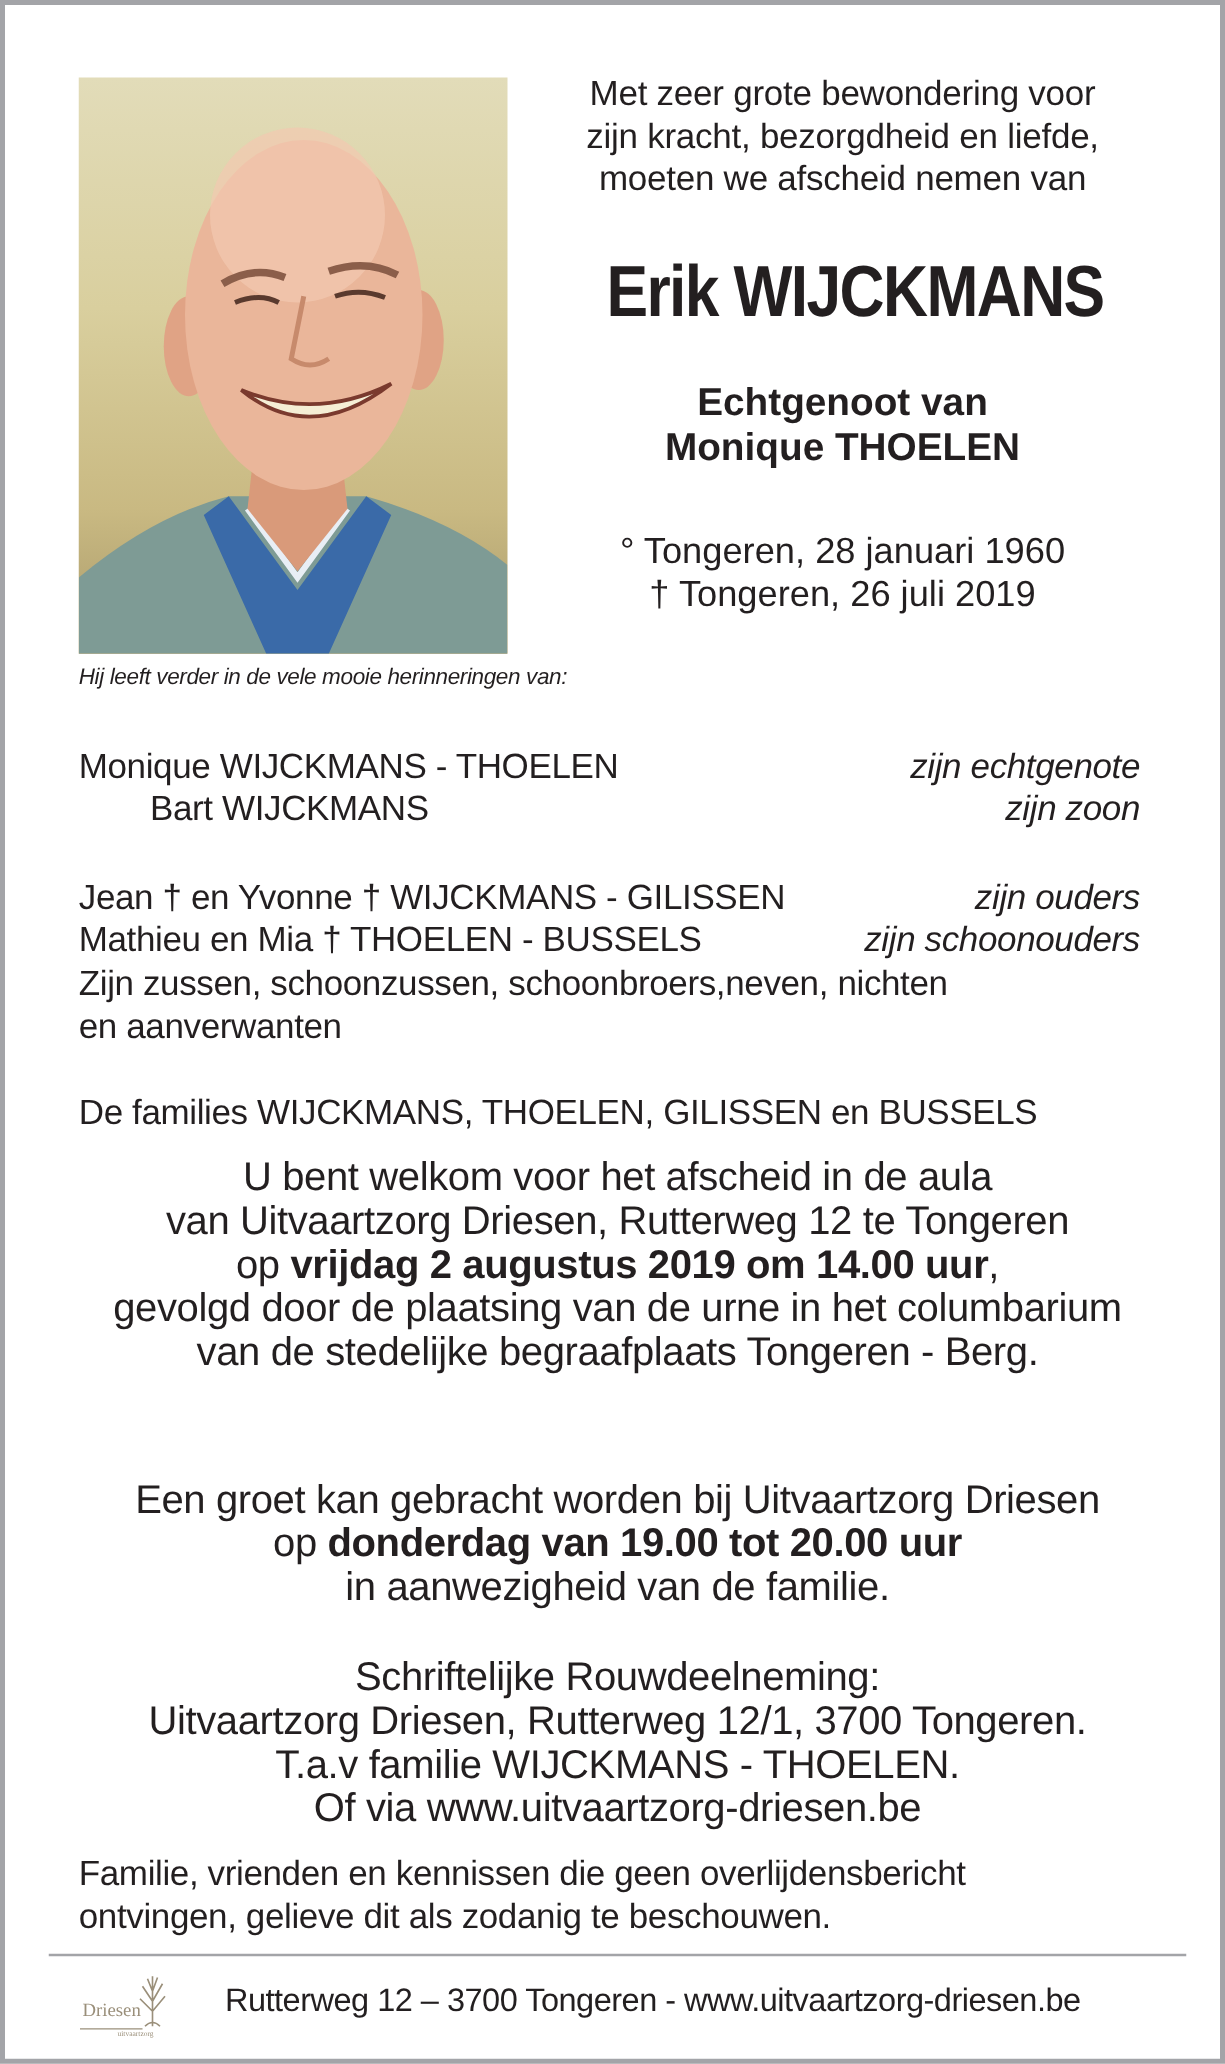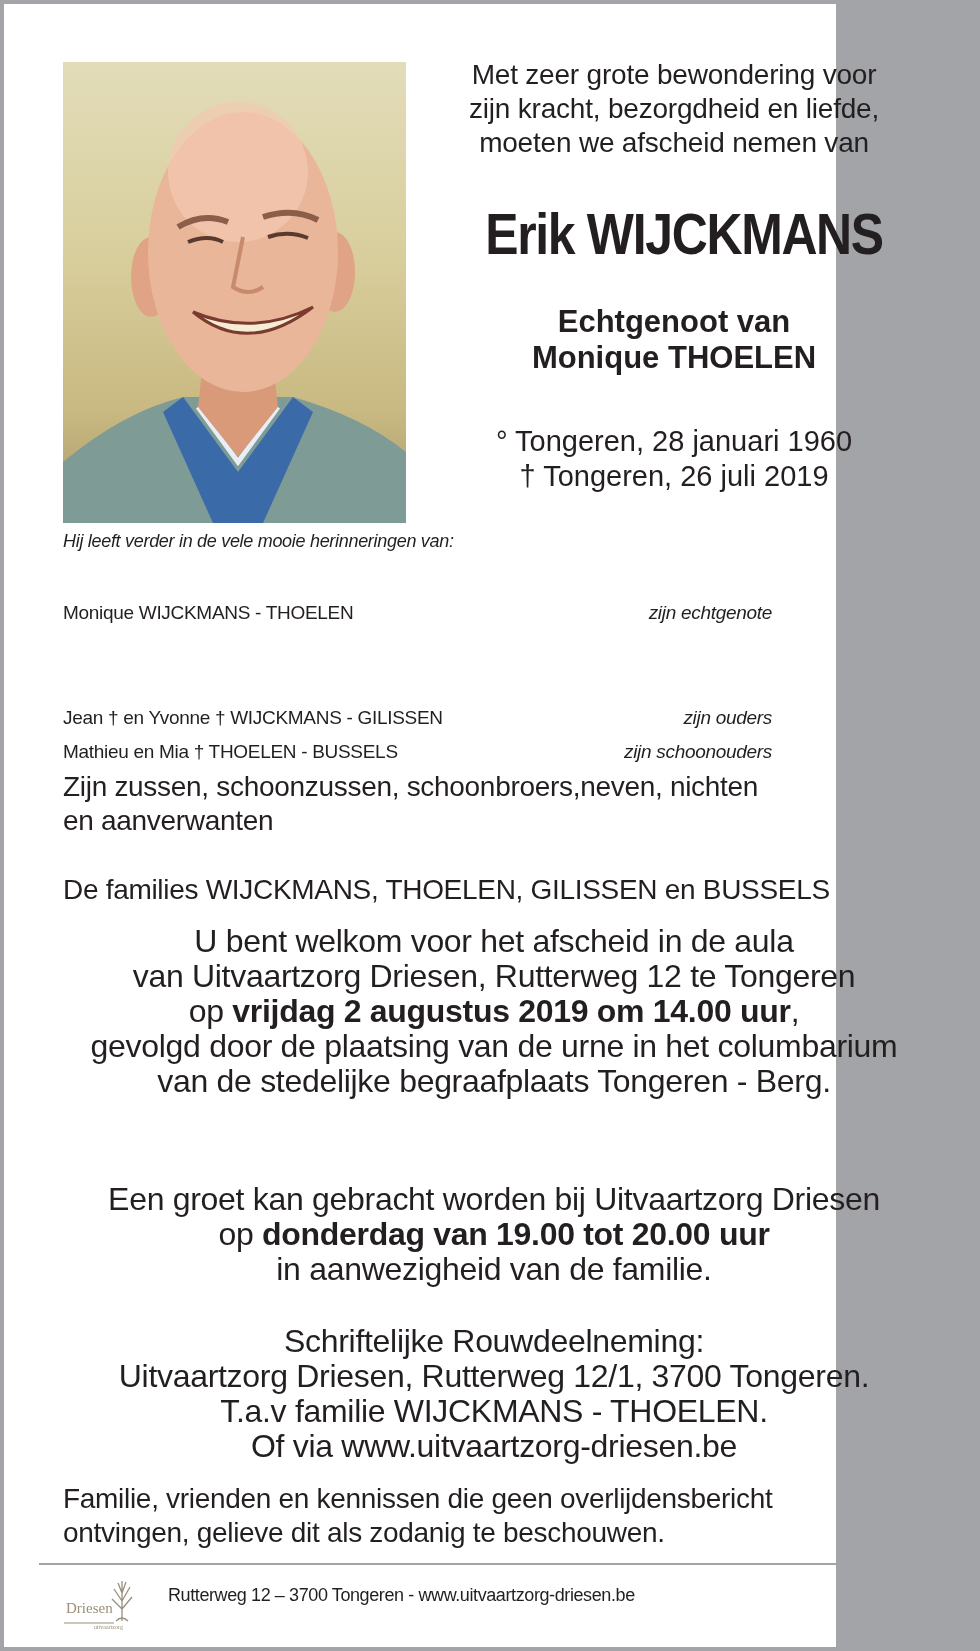--- a/index.html
+++ b/index.html
@@ -1,35 +1,35 @@
 <!DOCTYPE html>
 <html><head>
 <meta charset="utf-8">
 <style>
   html, body { margin:0; padding:0; }
   body { width:980px; height:1651px; background:#a3a4a8; font-family:"Liberation Sans", sans-serif; color:#231f20; }
-  .card { position:absolute; left:4px; top:4px; width:832px; height:1643px; background:#fff; }
+  .card { position:absolute; left:4px; top:4px; width:972px; height:1643px; background:#fff; }
   .photo { position:absolute; left:59px; top:58px; width:343px; height:461px; overflow:hidden;
            background:linear-gradient(180deg,#e2dcb9 0%,#d9cf9e 40%,#c9b982 75%,#a99a6a 100%); }
   .photo svg { display:block; }
   .intro { position:absolute; left:420px; width:500px; top:54px; text-align:center; font-size:28px; line-height:34px; letter-spacing:-0.2px; }
   .name { position:absolute; left:420px; width:520px; top:196px; text-align:center; font-size:58px; font-weight:bold; letter-spacing:-1.5px; transform:scaleX(0.86); transform-origin:center; }
   .spouse { position:absolute; left:420px; width:500px; top:300px; text-align:center; font-size:31px; line-height:36px; font-weight:bold; font-weight:600; }
   .dates { position:absolute; left:420px; width:500px; top:420px; text-align:center; font-size:29px; line-height:35px; }
   .lead { position:absolute; left:59px; top:527px; font-size:18px; font-style:italic; letter-spacing:-0.3px; }
-  .rel { position:absolute; left:59px; right:64px; font-size:19px; height:34px; line-height:34px; letter-spacing:-0.3px; }
+  .rel { position:absolute; left:59px; right:64px; font-size:28px; height:34px; line-height:34px; letter-spacing:-0.3px; }
   .rel .who { position:absolute; left:0; white-space:nowrap; }
   .rel .role { position:absolute; right:0; font-style:italic; white-space:nowrap; }
   .plain { position:absolute; left:59px; font-size:28px; line-height:34px; letter-spacing:-0.3px; white-space:nowrap; }
   .center { position:absolute; left:40px; width:900px; text-align:center; font-size:32px; line-height:35px; letter-spacing:-0.3px; }
   .center b { font-weight:bold; }
   .sep { position:absolute; left:35px; width:910px; top:1559px; height:2px; background:#a3a4a8; }
   .footer { position:absolute; left:60px; top:1573px; height:60px; width:880px; }
   .logo { position:absolute; left:0; top:0; width:78px; height:56px; }
-  .footer-text { position:absolute; left:104px; top:8px; font-size:18px; letter-spacing:-0.4px; white-space:nowrap; }
+  .footer-text { position:absolute; left:116px; top:8px; font-size:26px; letter-spacing:-0.4px; white-space:nowrap; }
 </style>
 </head>
 <body>
 
 <div class="card">
 
   <div class="photo">
     <svg width="343" height="461" viewBox="0 0 343 461">
 
       <path d="M0 400 Q60 350 120 335 L230 335 Q300 355 343 390 L343 461 L0 461 Z" fill="#7e9b95"></path>
@@ -74,20 +74,24 @@
     <div>° Tongeren, 28 januari 1960</div>
     <div>† Tongeren, 26 juli 2019</div>
   </div>
 
   <div class="lead">Hij leeft verder in de vele mooie herinneringen van:</div>
 
   <div class="rel" style="top:592px">
     <span class="who">Monique WIJCKMANS - THOELEN</span>
     <span class="role">zijn echtgenote</span>
   </div>
+  <div class="rel" style="top:626px">
+    <span class="who" style="left:57px">Bart WIJCKMANS</span>
+    <span class="role">zijn zoon</span>
+  </div>
   <div class="rel" style="top:697px">
     <span class="who">Jean † en Yvonne † WIJCKMANS - GILISSEN</span>
     <span class="role">zijn ouders</span>
   </div>
   <div class="rel" style="top:731px">
     <span class="who">Mathieu en Mia † THOELEN - BUSSELS</span>
     <span class="role">zijn schoonouders</span>
   </div>
 
   <div class="plain" style="top:766px">Zijn zussen, schoonzussen, schoonbroers,neven, nichten</div>

